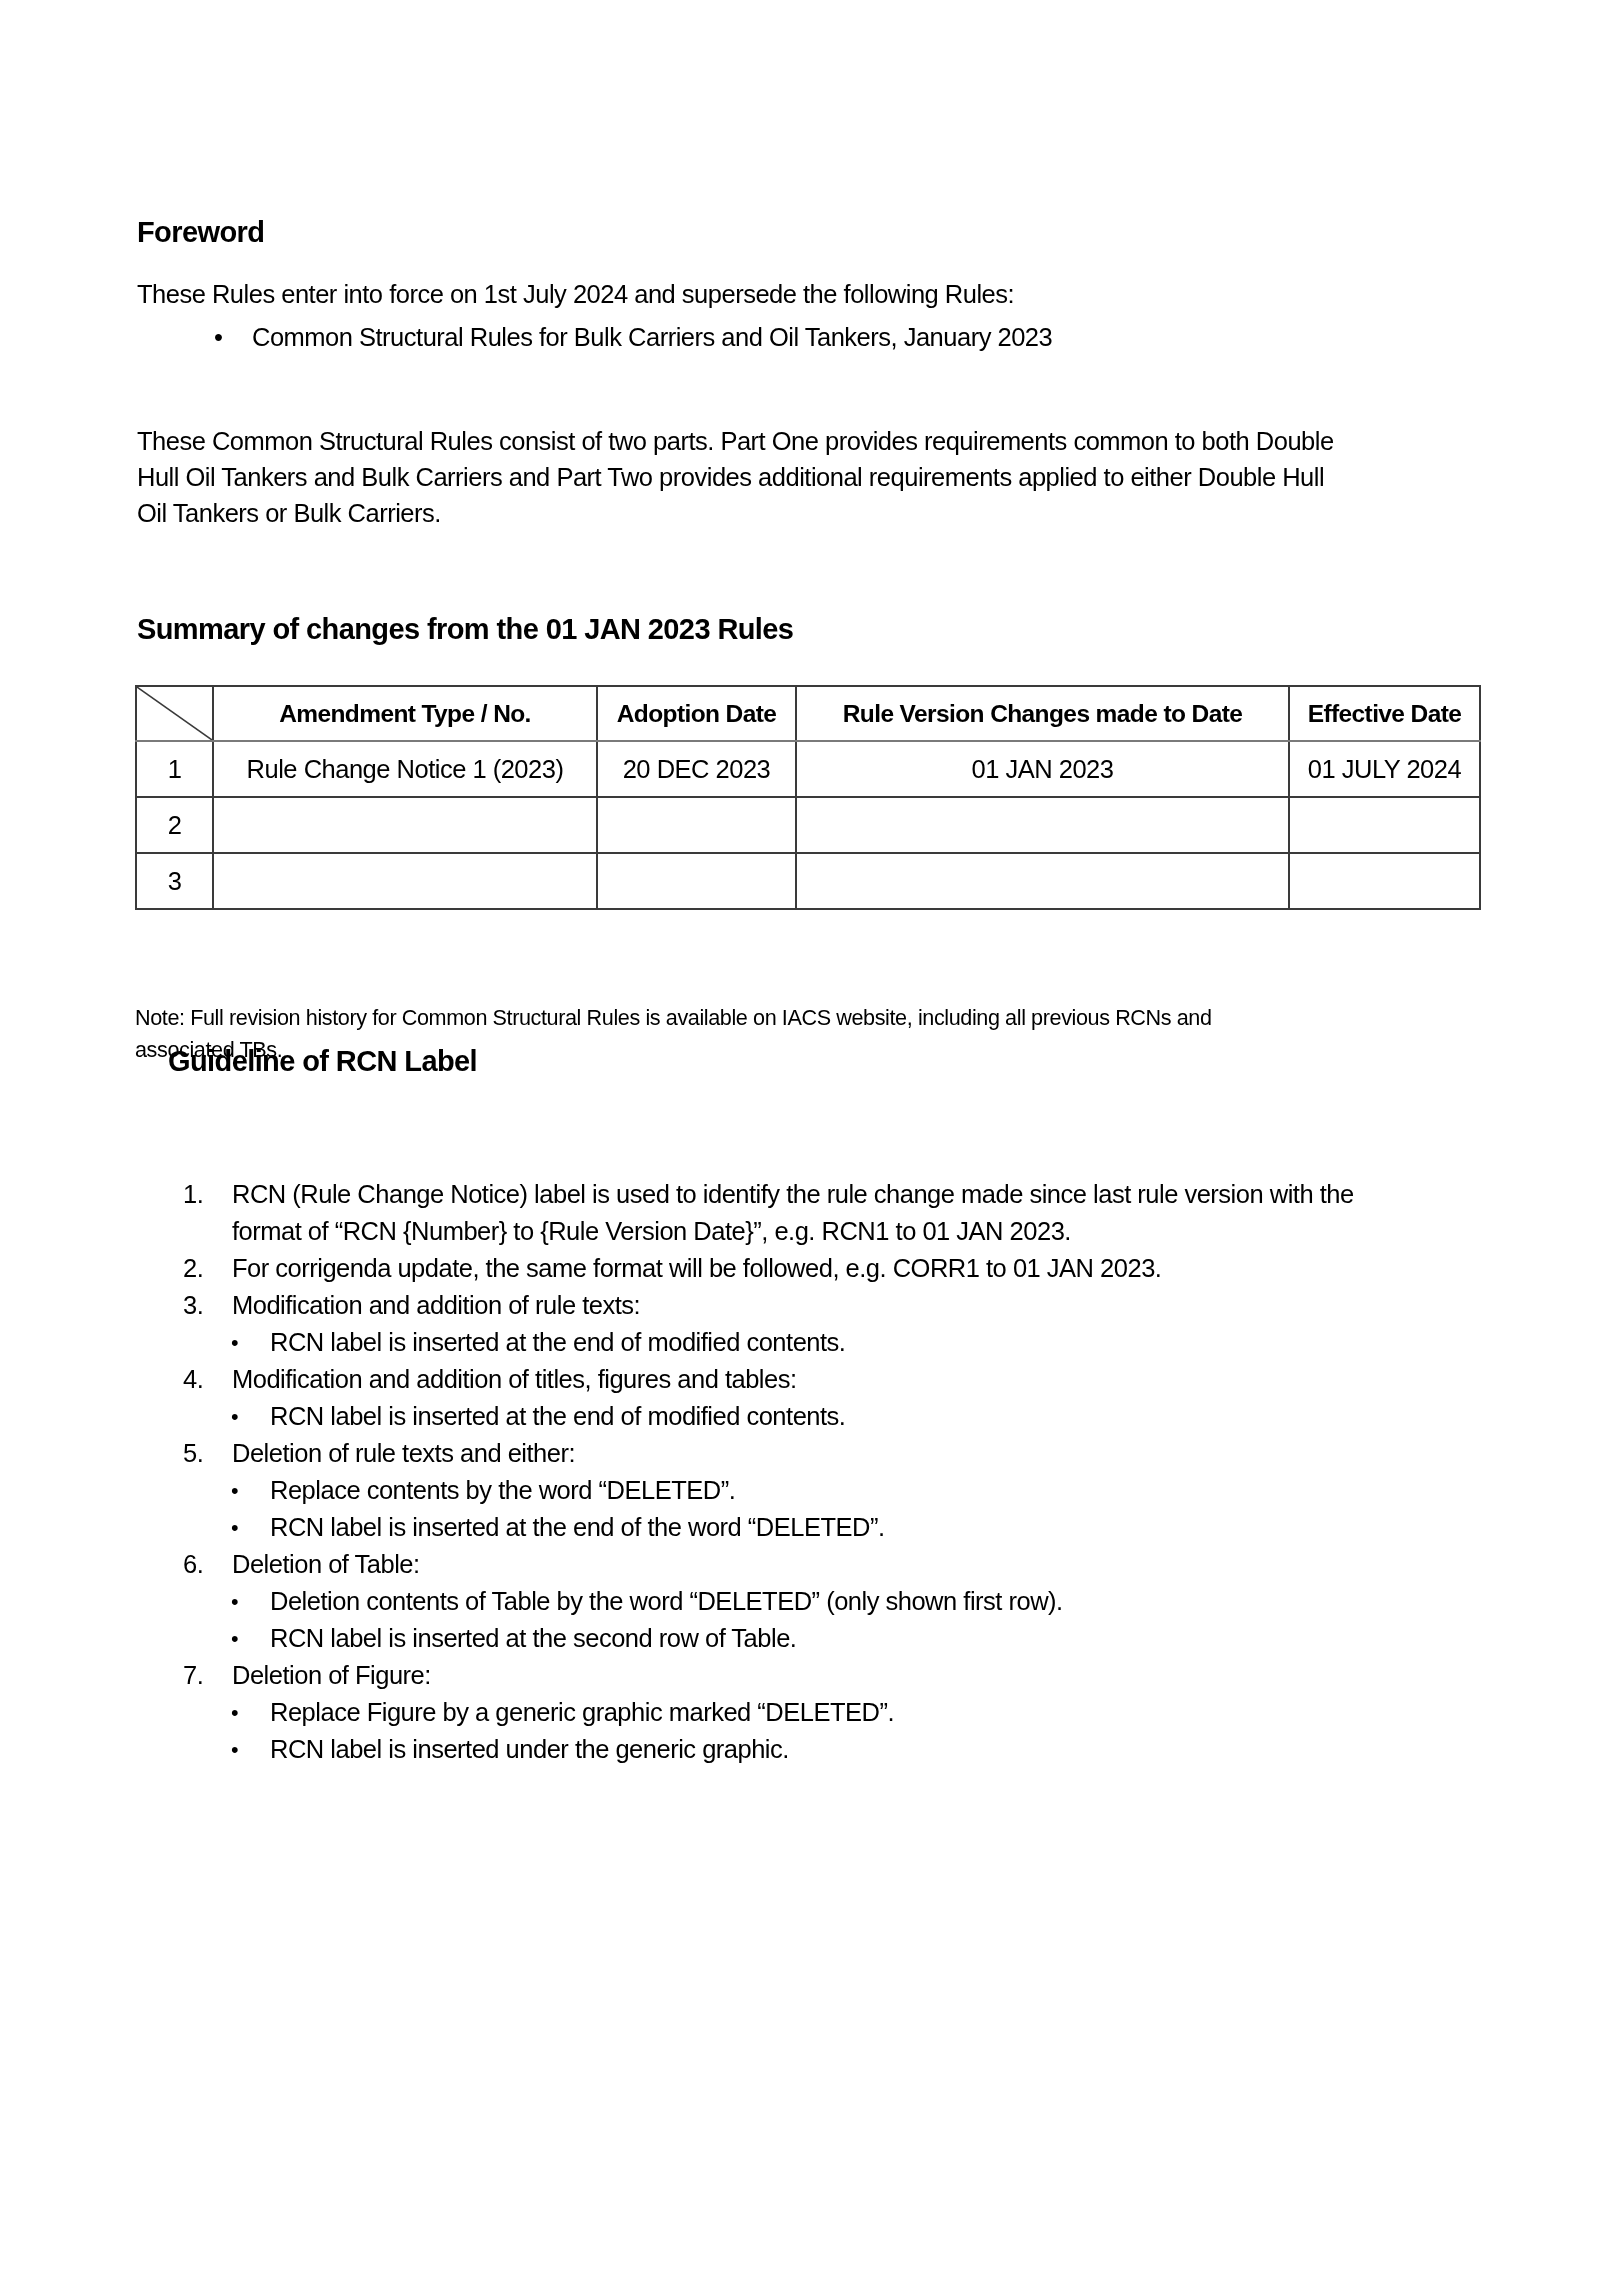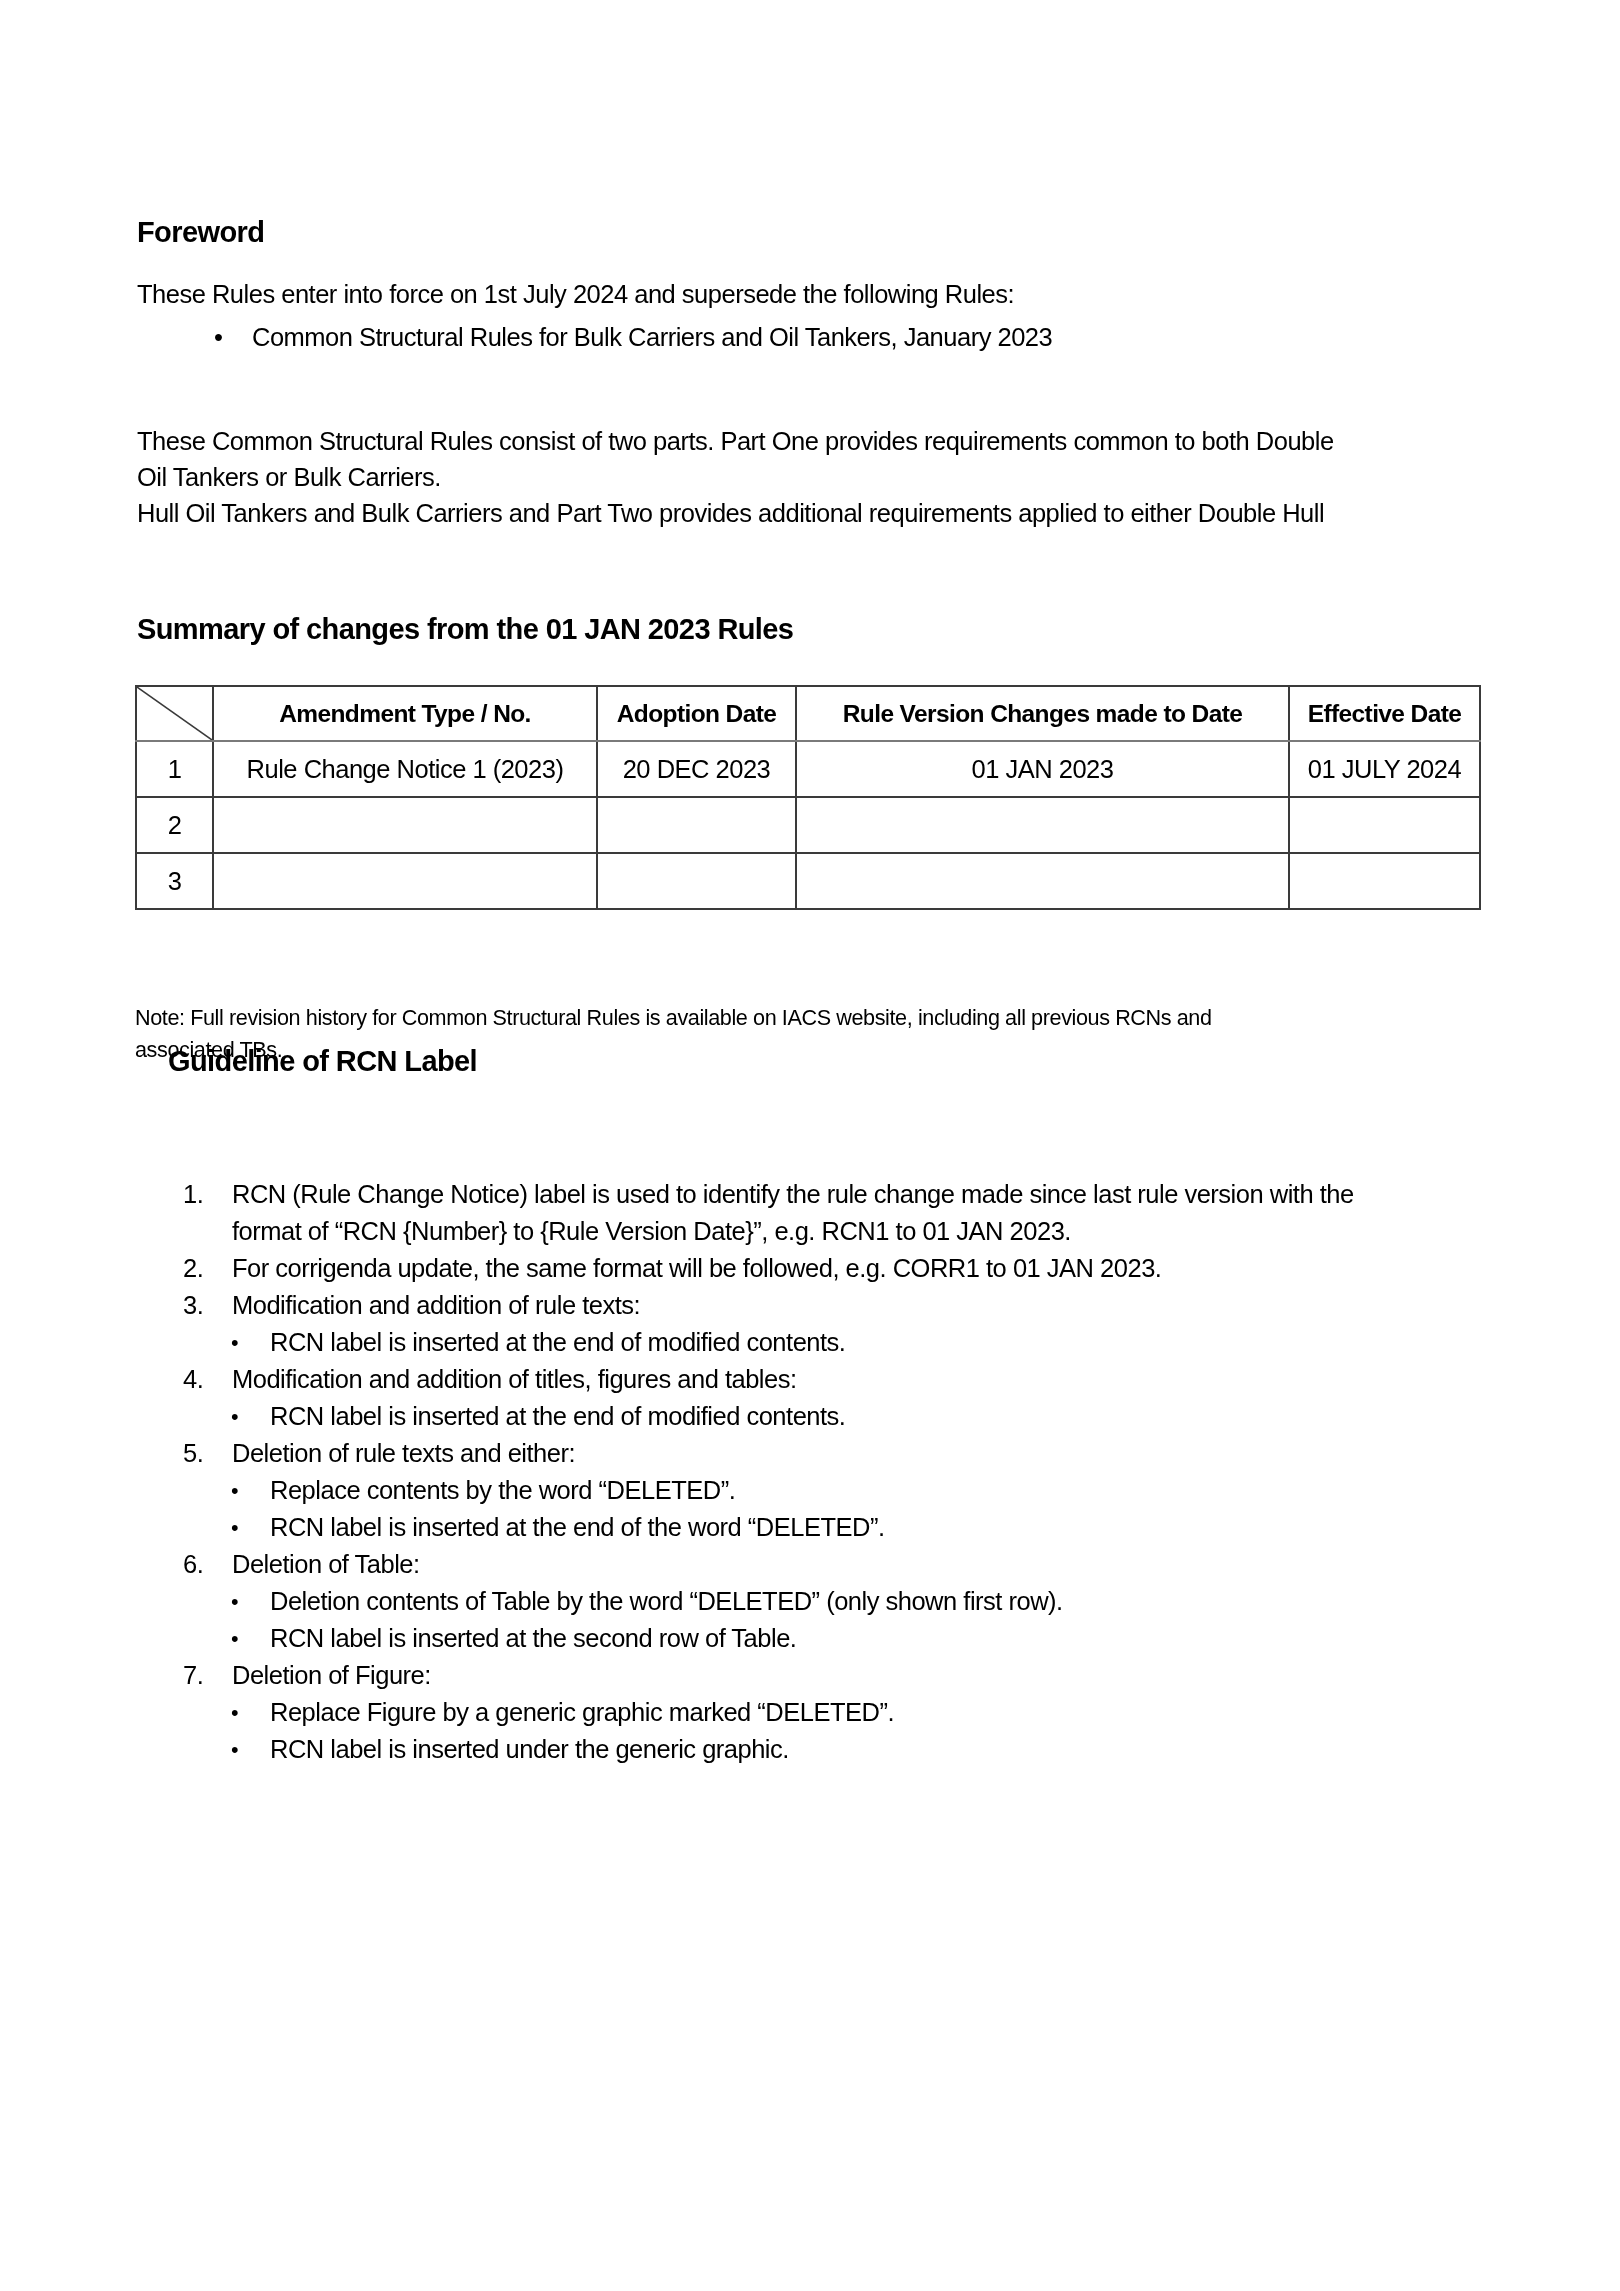--- a/index.html
+++ b/index.html
@@ -137,22 +137,22 @@
 
 <div class="page">
 
   <div id="foreword-title" class="abs h1">Foreword</div>
   <div id="foreword-intro" class="abs body-text">These Rules enter into force on 1st July 2024 and supersede the following Rules:</div>
   <div id="foreword-bullet-dot" class="abs body-text">•</div>
   <div id="foreword-bullet-text" class="abs body-text">Common Structural Rules for Bulk Carriers and Oil Tankers, January 2023</div>
 
   <div id="parts-paragraph" class="abs body-text">
     <span class="line">These Common Structural Rules consist of two parts. Part One provides requirements common to both Double</span>
+    <span class="line">Hull Oil Tankers and Bulk Carriers and Part Two provides additional requirements applied to either Double Hull</span>
     <span class="line">Oil Tankers or Bulk Carriers.</span>
-    <span class="line">Hull Oil Tankers and Bulk Carriers and Part Two provides additional requirements applied to either Double Hull</span>
   </div>
 
   <div id="summary-title" class="abs h1">Summary of changes from the 01 JAN 2023 Rules</div>
 
   <table class="summary">
     <colgroup>
       <col class="c0">
         <col class="c1">
         <col class="c2">
         <col class="c3">

